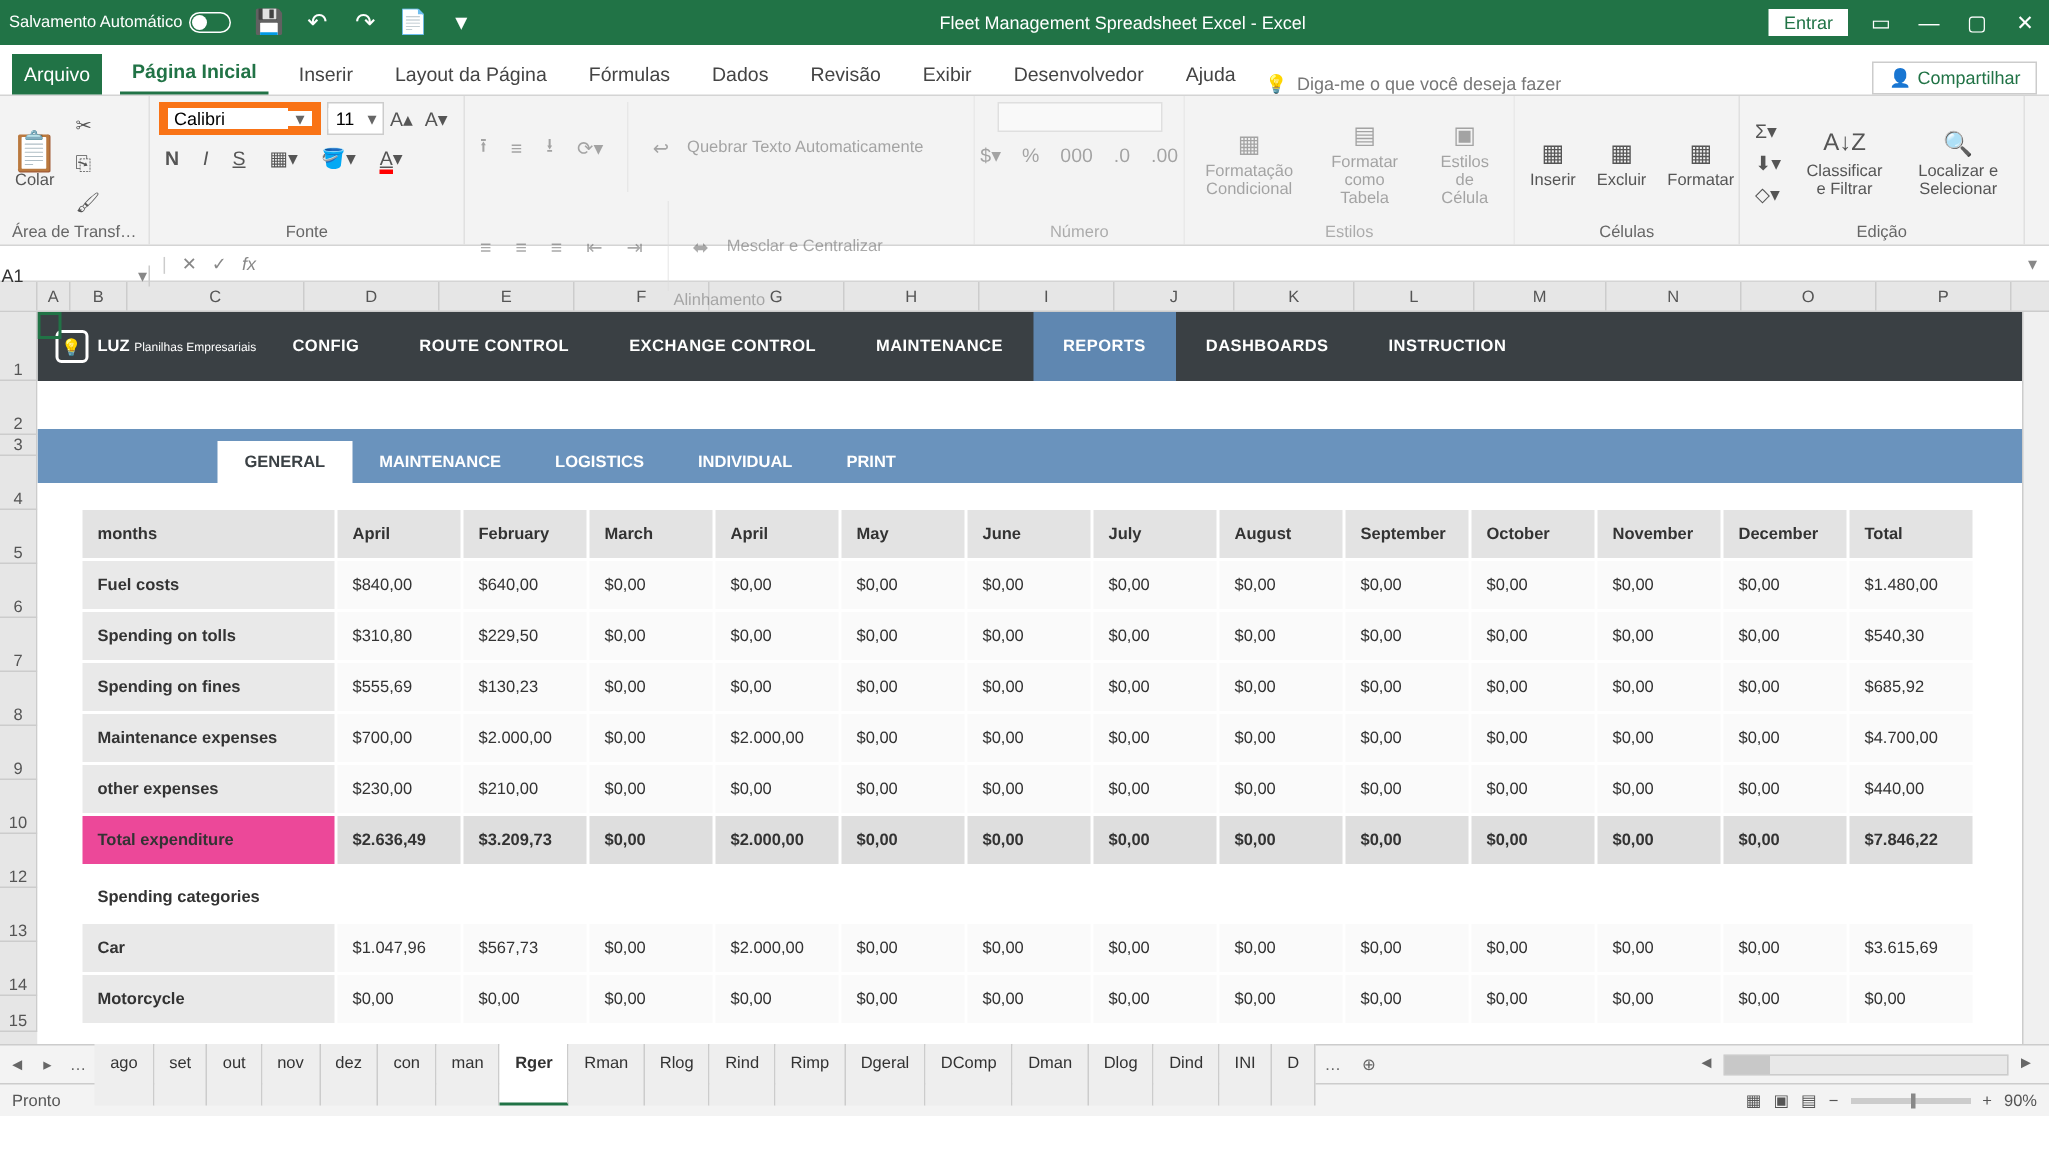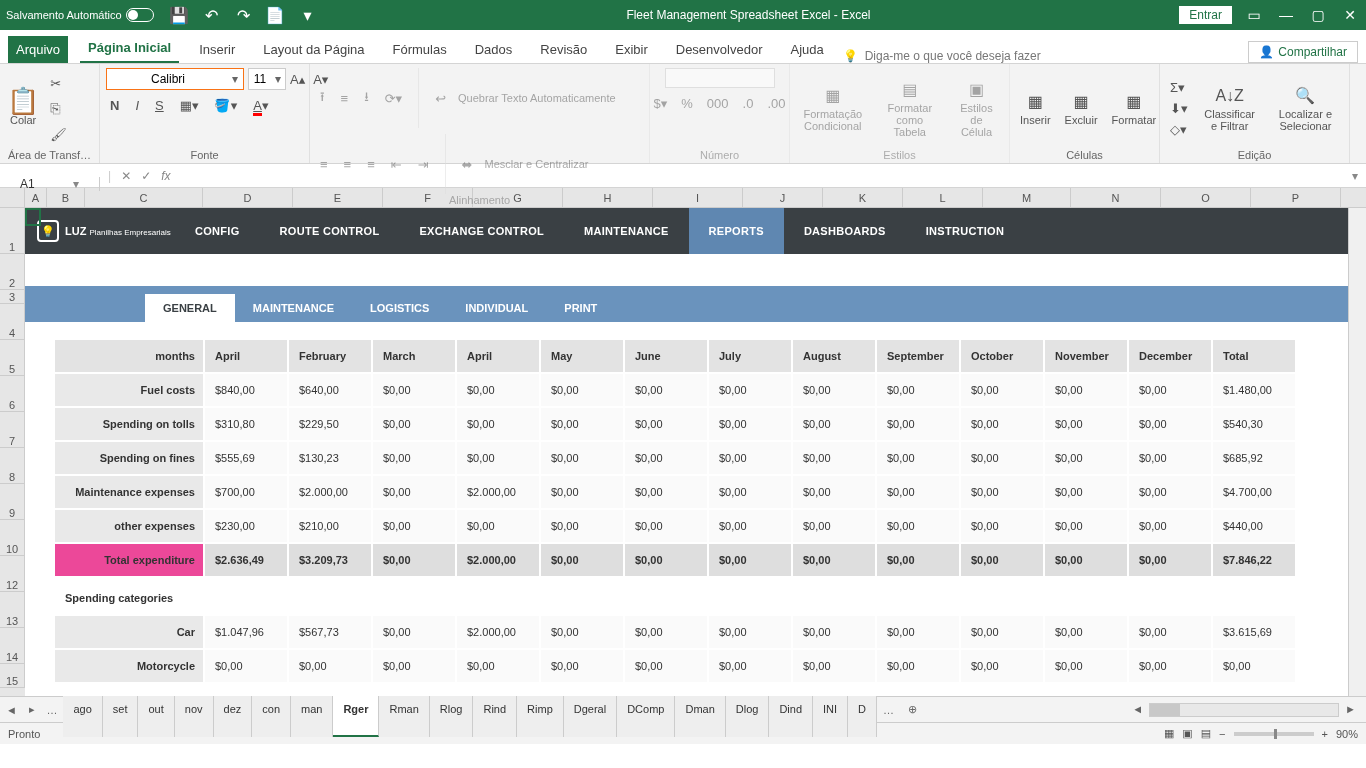--- a/index.html
+++ b/index.html
@@ -24,21 +24,21 @@
 
 .ribbon { height: 100px; border-bottom: 1px solid #d4d4d4; display: flex; background: #f3f3f3; color: #555; }
 .rgroup { border-right: 1px solid #e0e0e0; padding: 4px 6px 2px 6px; display: flex; flex-direction: column; justify-content: space-between; }
 .rgroup .label { text-align: center; font-size: 11px; color: #666; }
 .rgroup .body { flex:1; display:flex; align-items:center; gap:6px; }
 .rbtn { display:flex; flex-direction:column; align-items:center; font-size:11px; gap:2px; padding:2px 4px; }
 .ricon { width:20px; height:20px; display:inline-flex; align-items:center; justify-content:center; font-size:16px; }
 .faded { opacity: 0.5; }
 
 .namebox-row { height: 24px; border-bottom: 1px solid #d4d4d4; display: flex; align-items: center; background:#fff; }
-.namebox { width: 100px; border-right: 1px solid #ccc; padding: 0 20px; display:flex; justify-content:space-between; align-items:center;margin-top:17px; }
+.namebox { width: 100px; border-right: 1px solid #ccc; padding: 0 1px; display:flex; justify-content:space-between; align-items:center;margin-top:17px; }
 .fxbar { flex:1; display:flex; align-items:center; gap:10px; padding:0 8px; color:#888; }
 .fxbar .sep { color:#ccc; }
 
 .colheaders { height: 20px; display: flex; background: #e6e6e6; border-bottom: 1px solid #ccc; font-size:11px; }
 .colheaders .corner { width: 25px; border-right:1px solid #ccc; background:#e6e6e6; }
 .colheaders .ch { border-right:1px solid #ccc; text-align:center; line-height:20px; color:#555; }
 
 .gridarea { display:flex; height: 488px; }
 .rowheaders { width:25px; background:#e6e6e6; display:flex; flex-direction:column; }
 .rowheaders .rh { border-bottom:1px solid #ccc; border-right:1px solid #ccc; text-align:center; font-size:11px; color:#555; display:flex; align-items:flex-end; justify-content:center; }
@@ -48,21 +48,21 @@
 .topnav .logo { width:150px; display:flex; align-items:center; gap:6px; padding-left:12px; font-size:11px; }
 .topnav .navitem { padding: 0 20px; height:100%; display:flex; align-items:center; cursor:pointer; letter-spacing:0.3px; }
 .topnav .navitem.active { background:#5f87b1; }
 .subnav { height:36px; background:#6a93bd; display:flex; align-items:flex-end; padding-left:120px; font-size:11px; font-weight:600; color:#fff; gap:28px;margin-top:32px; }
 .subnav .sitem { padding:8px 18px; cursor:pointer; }
 .subnav .sitem.active { background:#fff; color:#3a4044; }
 
 .report { padding: 16px 0 0 28px; }
 .rtable { border-collapse: separate; border-spacing: 2px; font-size:11px; }
 .rtable th, .rtable td { padding: 10px 8px 10px 10px; text-align:left; min-width:82px; }
-.rtable .rowlabel { width:148px; font-weight:600;text-align:right; }
+.rtable .rowlabel { width:168px; font-weight:600; }
 .rtable thead th { background:#e3e3e3; font-weight:600; }
 .rtable tbody td.rowlabel { background:#e9e9e9; }
 .rtable tbody tr.total td { background:#dedede; font-weight:700; }
 .rtable tbody tr.total td.rowlabel { background:#ec4899; }
 .rtable tbody td { background:#fafafa; }
 .rtable .section td { background:#fff !important; font-weight:700; padding-top:14px; }
 
 .selcell { position:absolute; left:0; top:0; width:16px; height:18px; border:2px solid #217346; pointer-events:none; }
 
 .sheettabs { height:26px; border-top:1px solid #ccc; display:flex; align-items:center; background:#f3f3f3; font-size:11px; }
@@ -72,21 +72,21 @@
 .sheettabs .add { padding:0 8px; color:#666; }
 .sheettabs .scroll { flex:1; display:flex; justify-content:flex-end; padding-right:4px; }
 .sheettabs .hscroll { width:190px; height:14px; background:#e8e8e8; border:1px solid #ccc; position:relative; }
 .sheettabs .hscroll .thumb{ position:absolute; left:0; top:0; width:30px; height:100%; background:#c8c8c8; }
 
 .statusbar { height:22px; background:#f3f3f3; border-top:1px solid #ccc; display:flex; align-items:center; justify-content:space-between; padding:0 8px; font-size:11px; color:#555;}
 .statusbar .zoom { display:flex; align-items:center; gap:8px; }
 .statusbar .slider { width:80px; height:4px; background:#ccc; position:relative; }
 .statusbar .slider::after { content:""; position:absolute; left:50%; top:-3px; width:3px; height:10px; background:#888; }
 
-.fontsel { display:flex; align-items:center; border:1px solid #f97316; background:#fff; height:22px;padding-left:40px; }
+.fontsel { display:flex; align-items:center; border:6px solid #f97316; background:#fff; height:22px; }
 .fontsel input { border:none; width:80px; padding:0 4px; font-size:12px; }
 .fontsel .dd { width:16px; text-align:center; color:#666; }
 .sizebox { display:flex; align-items:center; border:1px solid #ccc; background:#fff; height:22px; margin-left:4px;}
 .sizebox input { border:none; width:22px; padding:0 2px; font-size:12px; text-align:center;}
 .sizebox .dd { width:14px; text-align:center; color:#666; }
 .smallbtn { padding:2px 4px; color:#555; font-size:13px; }
 
 .vline{ width:1px; background:#ddd; height:60px; margin:0 4px;}
 </style>
 </head>

